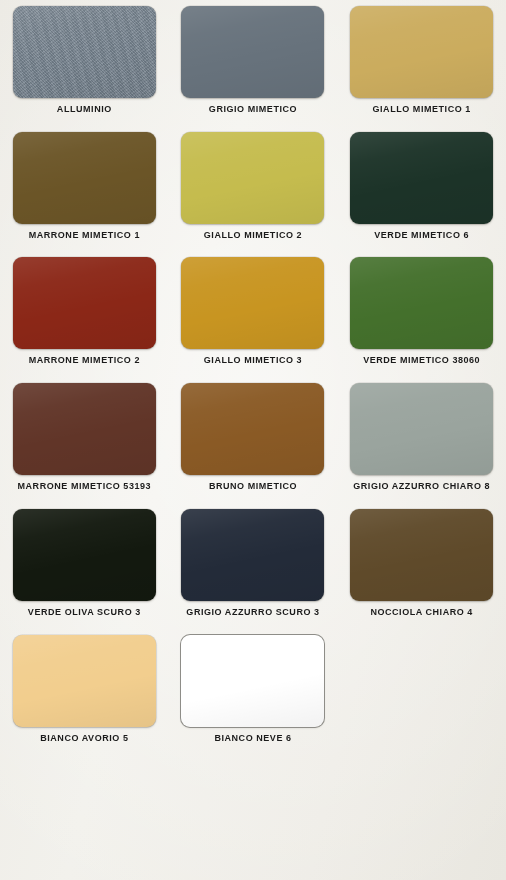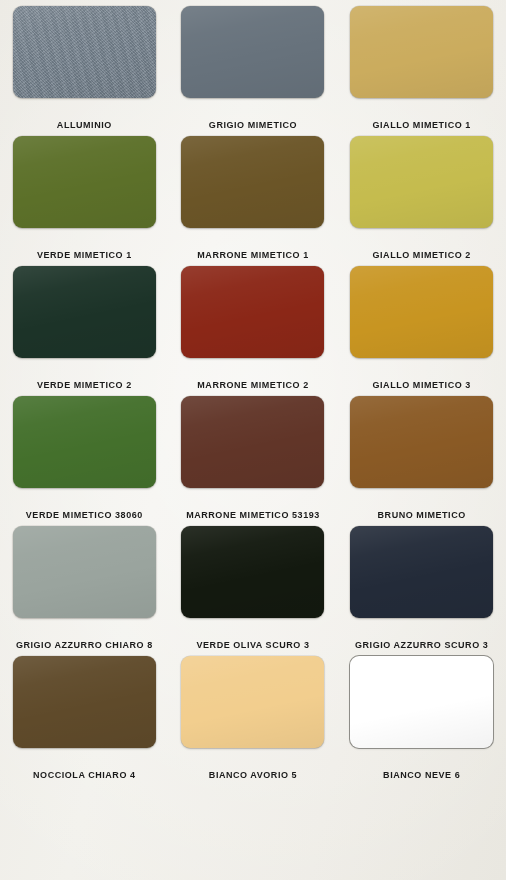--- a/index.html
+++ b/index.html
@@ -72,21 +72,21 @@
     background-image:
       repeating-linear-gradient(47deg, rgba(255,255,255,0.10) 0 1px, rgba(0,0,0,0.06) 1px 2px),
       repeating-linear-gradient(-38deg, rgba(255,255,255,0.07) 0 1px, rgba(0,0,0,0.05) 1px 3px);
   }
   .chip.outlined {
     box-shadow:
       0 0 0 1px #8e8d88,
       0 1px 2px rgba(60,55,45,0.22);
   }
   .label {
-    margin-top: 23px;
+    margin-top: 7px;
     font-size: 9px;
     font-weight: bold;
     letter-spacing: 0.55px;
     color: #1b1b1b;
     text-align: center;
     white-space: nowrap;
     line-height: 1;
   }
 </style>
 </head>
@@ -107,41 +107,35 @@
         <div class="label">GRIGIO MIMETICO</div>
       </div>
       <div class="cell">
         <div class="chip-wrap">
           <div class="chip" style="background-color: rgb(203, 172, 94);"></div>
         </div>
         <div class="label">GIALLO MIMETICO 1</div>
       </div>
       <div class="cell">
         <div class="chip-wrap">
-          <div class="chip" style="background-color: rgb(92, 112, 41);"></div>
-        </div>
-        <div class="label">VERDE MIMETICO 1</div>
-      </div>
-      <div class="cell">
-        <div class="chip-wrap">
           <div class="chip" style="background-color: rgb(107, 85, 39);"></div>
         </div>
         <div class="label">MARRONE MIMETICO 1</div>
       </div>
       <div class="cell">
         <div class="chip-wrap">
           <div class="chip" style="background-color: rgb(197, 188, 78);"></div>
         </div>
         <div class="label">GIALLO MIMETICO 2</div>
       </div>
       <div class="cell">
         <div class="chip-wrap">
           <div class="chip" style="background-color: rgb(28, 51, 40);"></div>
         </div>
-        <div class="label">VERDE MIMETICO 2</div>
+        <div class="label">VERDE MIMETICO 6</div>
       </div>
       <div class="cell">
         <div class="chip-wrap">
           <div class="chip" style="background-color: rgb(139, 39, 23);"></div>
         </div>
         <div class="label">MARRONE MIMETICO 2</div>
       </div>
       <div class="cell">
         <div class="chip-wrap">
           <div class="chip" style="background-color: rgb(200, 149, 33);"></div>

